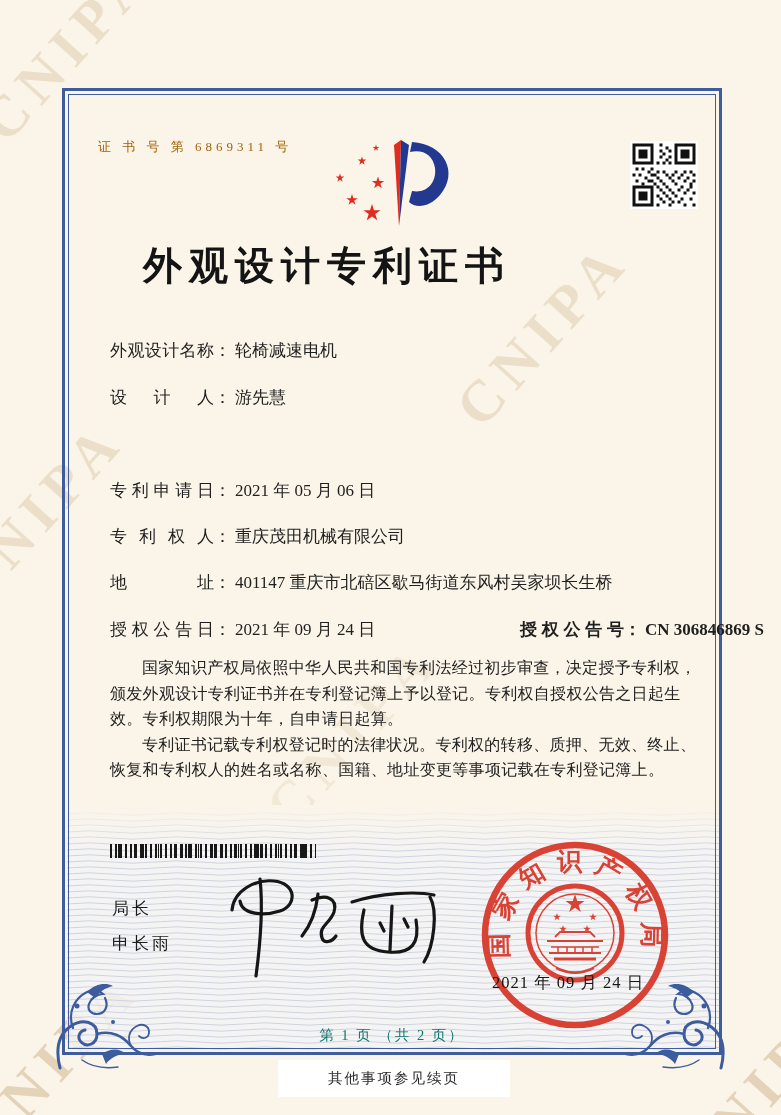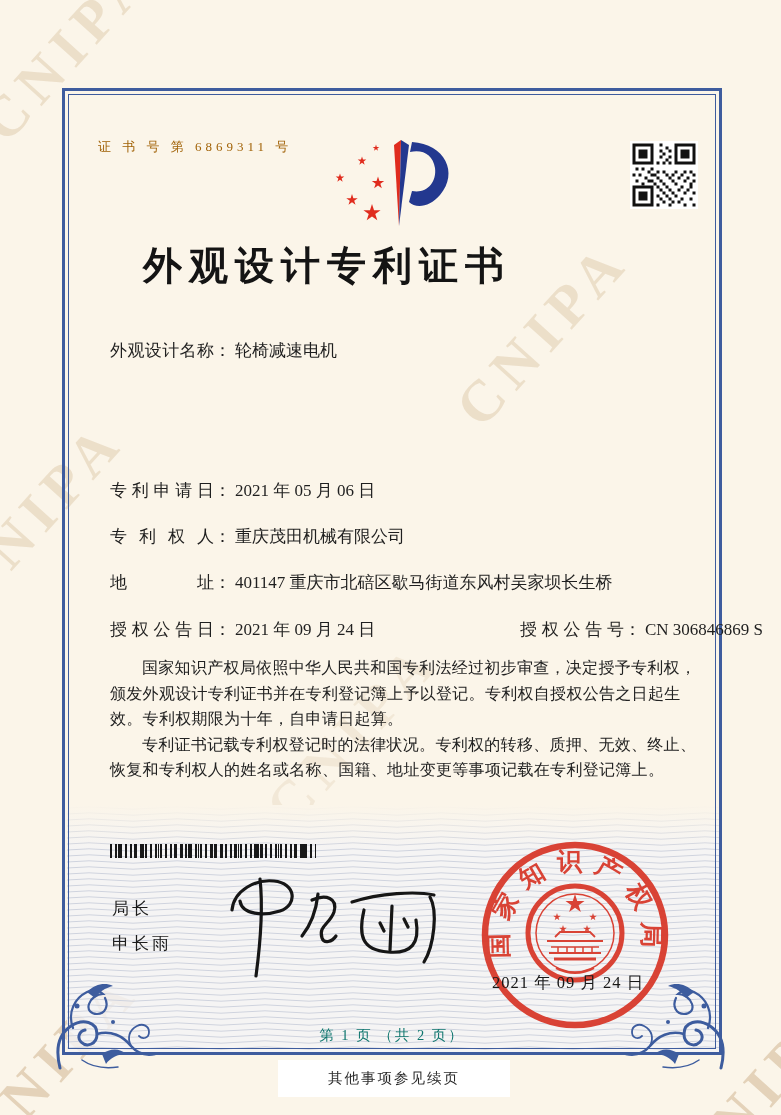--- a/index.html
+++ b/index.html
@@ -25,21 +25,21 @@
   .logo{position:absolute;left:325px;top:128px;}
   .qr{position:absolute;left:630px;top:141px;width:68px;height:68px;background:#fff;}
   .title{
     position:absolute;left:62px;top:239px;width:530px;text-align:center;
     font-size:39px;font-weight:700;letter-spacing:7px;color:#141414;
   }
   
   .row{position:absolute;left:110px;font-size:17px;color:#1f1f1f;white-space:nowrap;}
   .flabel{display:inline-block;width:104px;text-align:justify;text-align-last:justify;}
   .fcolon{display:inline-block;margin-right:4px;}
-  .grant2{position:absolute;left:410px;top:0;}
+  .grant2{position:absolute;left:410px;top:0;font-weight:bold;}
   
   .body-text{position:absolute;left:110px;top:655px;width:590px;font-size:16px;line-height:25.5px;color:#222;}
   .body-text p{margin:0;text-indent:2em;letter-spacing:0.3px;}
   
   .barcode{
     position:absolute;left:110px;top:844px;width:206px;height:14px;
     background:
       repeating-linear-gradient(90deg,#181818 0 2px,transparent 2px 5px),
       repeating-linear-gradient(90deg,#181818 0 1px,transparent 1px 8px),
       repeating-linear-gradient(90deg,transparent 0 9px,#181818 9px 11px,transparent 11px 23px);
@@ -163,20 +163,23 @@
                M27,54h3v3h-3z M36,54h3v3h-3z M48,54h3v3h-3z M57,54h3v3h-3z
                M30,57h3v3h-3z M39,57h3v3h-3z M45,57h3v3h-3z
                M24,60h3v3h-3z M36,60h3v3h-3z M51,60h3v3h-3z M60,60h3v3h-3z"></path>
     </g>
   </svg>
 
   <div class="title">外观设计专利证书</div>
 
   <div class="row" style="top:339px;">
     <span class="flabel">外观设计名称</span><span class="fcolon">：</span><span>轮椅减速电机</span>
+  </div>
+  <div class="row" style="top:386px;">
+    <span class="flabel">设计人</span><span class="fcolon">：</span><span>游先慧</span>
   </div>
   <div class="row" style="top:479px;">
     <span class="flabel">专利申请日</span><span class="fcolon">：</span><span>2021 年 05 月 06 日</span>
   </div>
   <div class="row" style="top:525px;">
     <span class="flabel">专利权人</span><span class="fcolon">：</span><span>重庆茂田机械有限公司</span>
   </div>
   <div class="row" style="top:571px;">
     <span class="flabel">地址</span><span class="fcolon">：</span><span>401147 重庆市北碚区歇马街道东风村吴家坝长生桥</span>
   </div>

